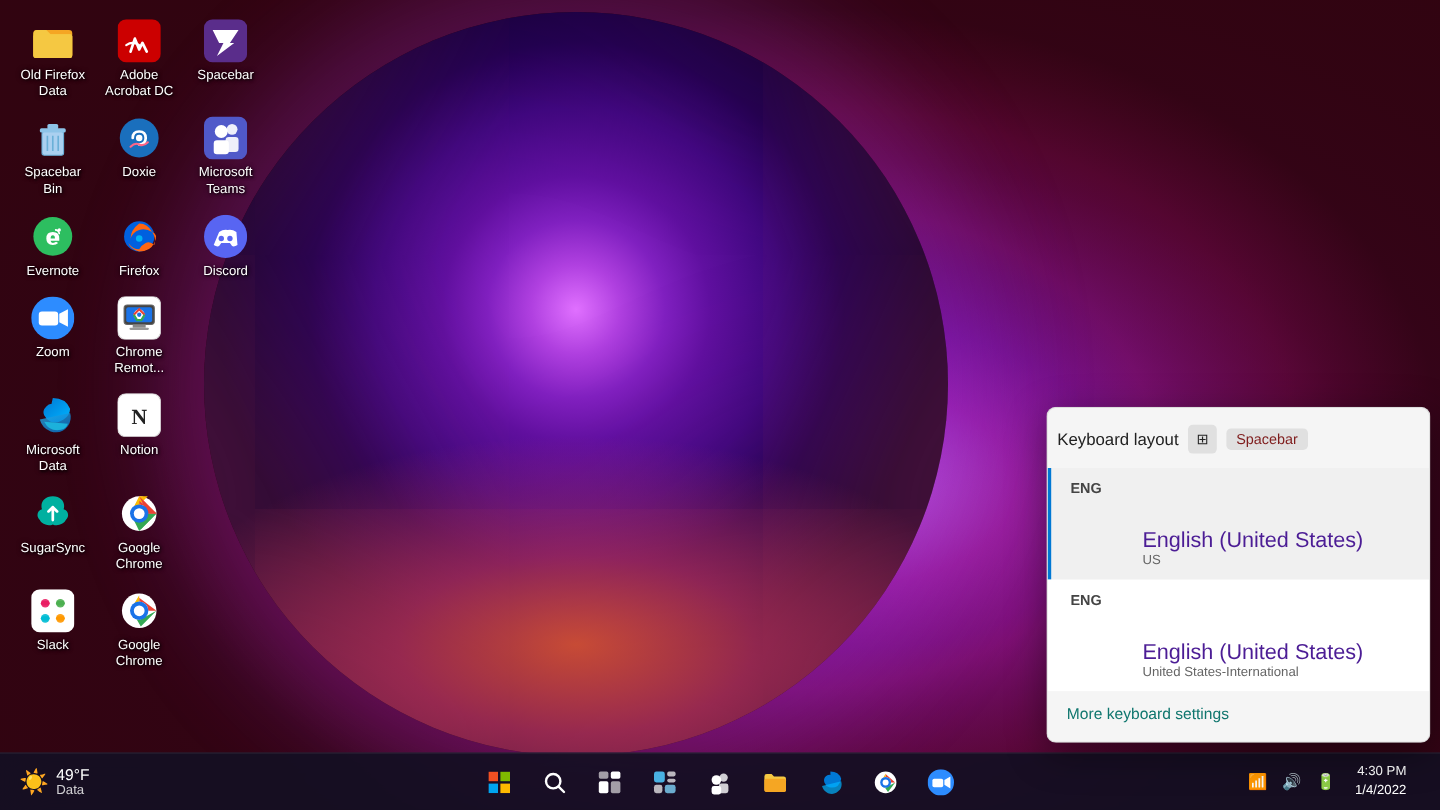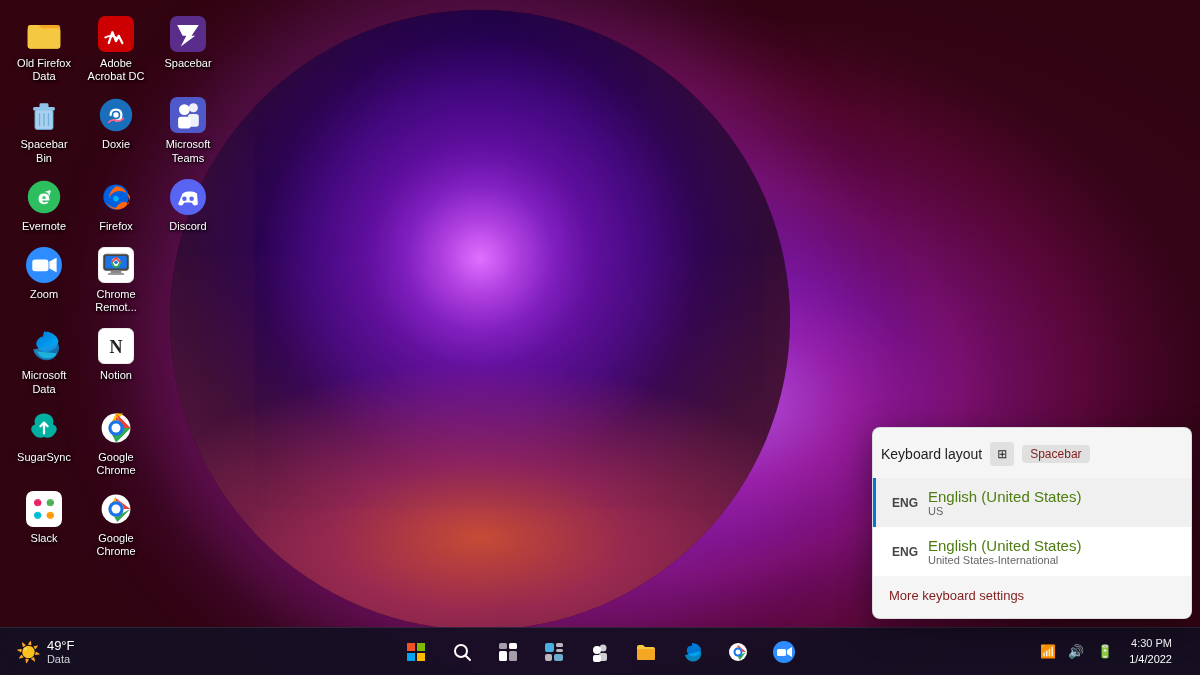--- a/index.html
+++ b/index.html
@@ -185,56 +185,57 @@
     }
     .spacebar-badge {
       background: #e0e0e0;
       border-radius: 4px;
       padding: 2px 8px;
       font-size: 12px;
       color: #7f1d1d;
     }
     .keyboard-item {
       display: flex;
-      align-items: center;
+      align-items: flex-start;
       padding: 10px 16px;
       cursor: pointer;
-      gap: 0;
+      gap: 24px;
       background: #fff;
       border-left: 3px solid transparent;
     }
     .keyboard-item.selected {
       background: #f0f0f0;
       border-left: 3px solid #0078d4;
     }
     .lang-badge {
       font-size: 12px;
       font-weight: 600;
       color: #444;
       min-width: 36px;
     }
     .lang-details {
       flex: 1;
     }
     .lang-name {
-      font-size: 15px;
-      color: #4d7c0f;
+      font-size: 18px;
+      color: #4c1d95;
       font-weight: 400;
+      margin-top: 40px;
     }
     .lang-sub {
       font-size: 11px;
       color: #666;
     }
     .keyboard-footer {
       padding: 10px 16px 14px;
       background: #f5f5f5;
     }
     .more-settings-link {
       font-size: 13px;
-      color: #7f1d1d;
+      color: #0f766e;
       cursor: pointer;
       text-decoration: none;
       text-align: center;
     }
 
     
     .win-start {
       width: 44px;
       height: 44px;
       display: flex;

